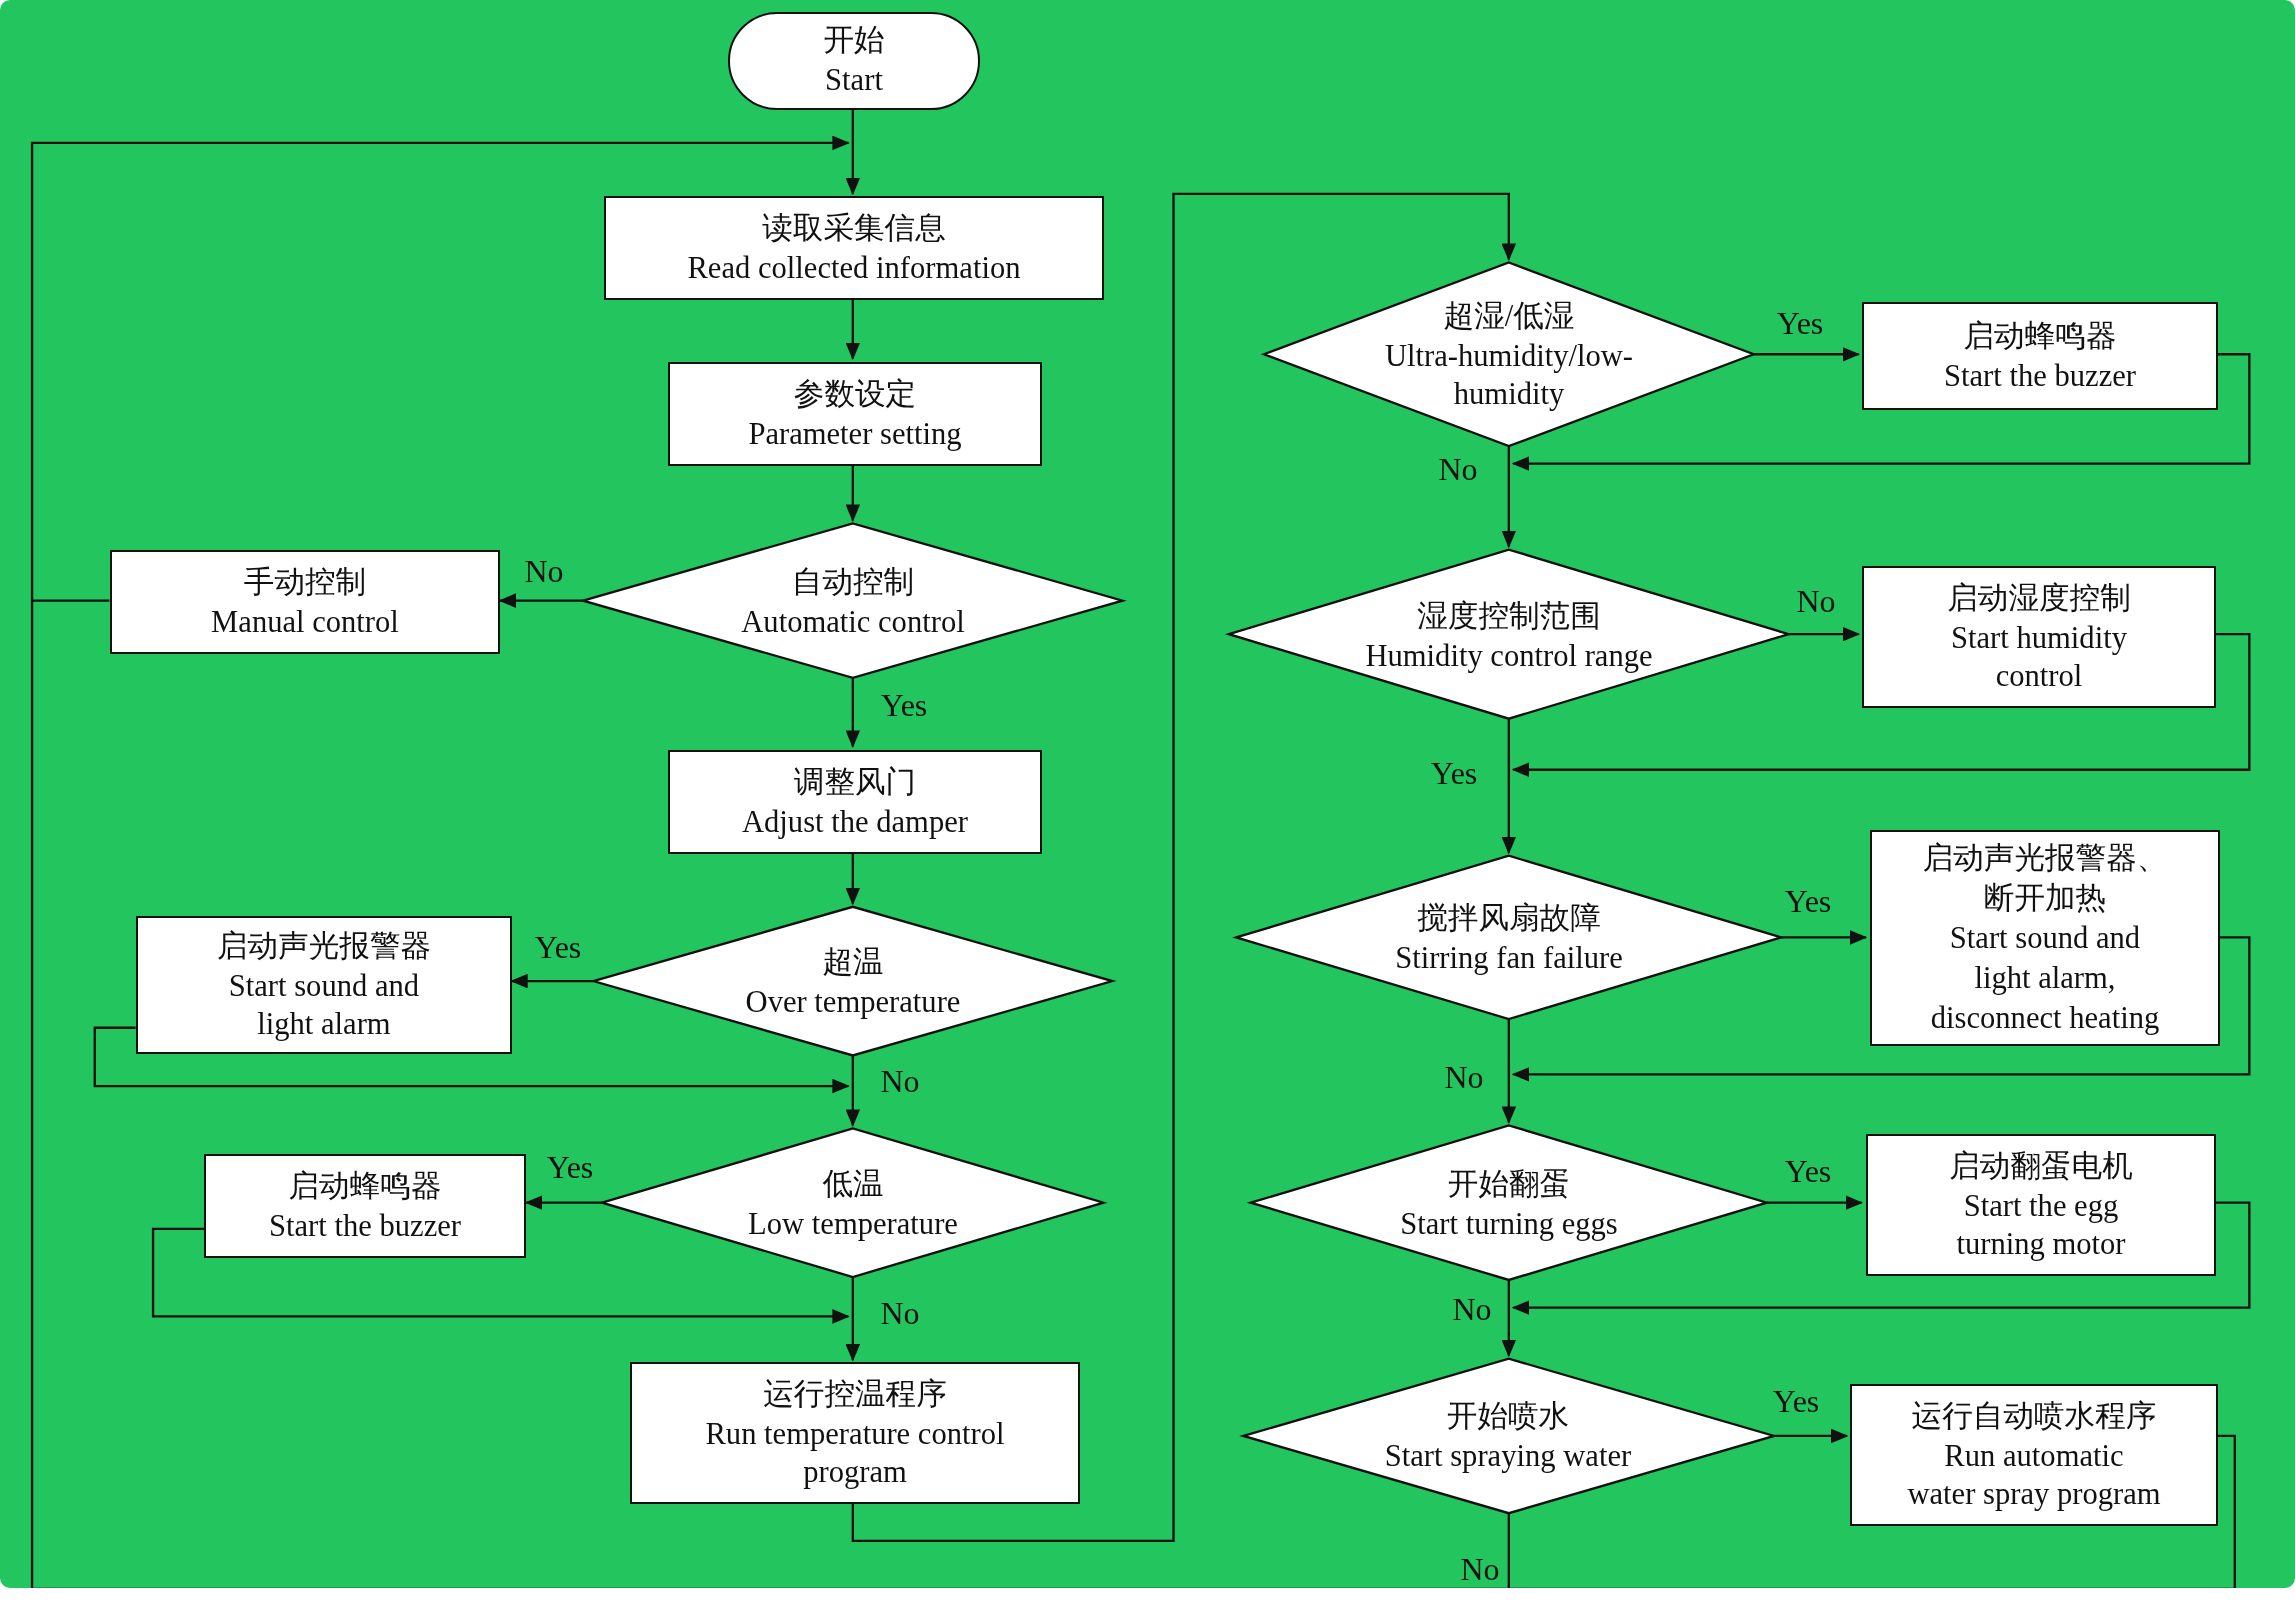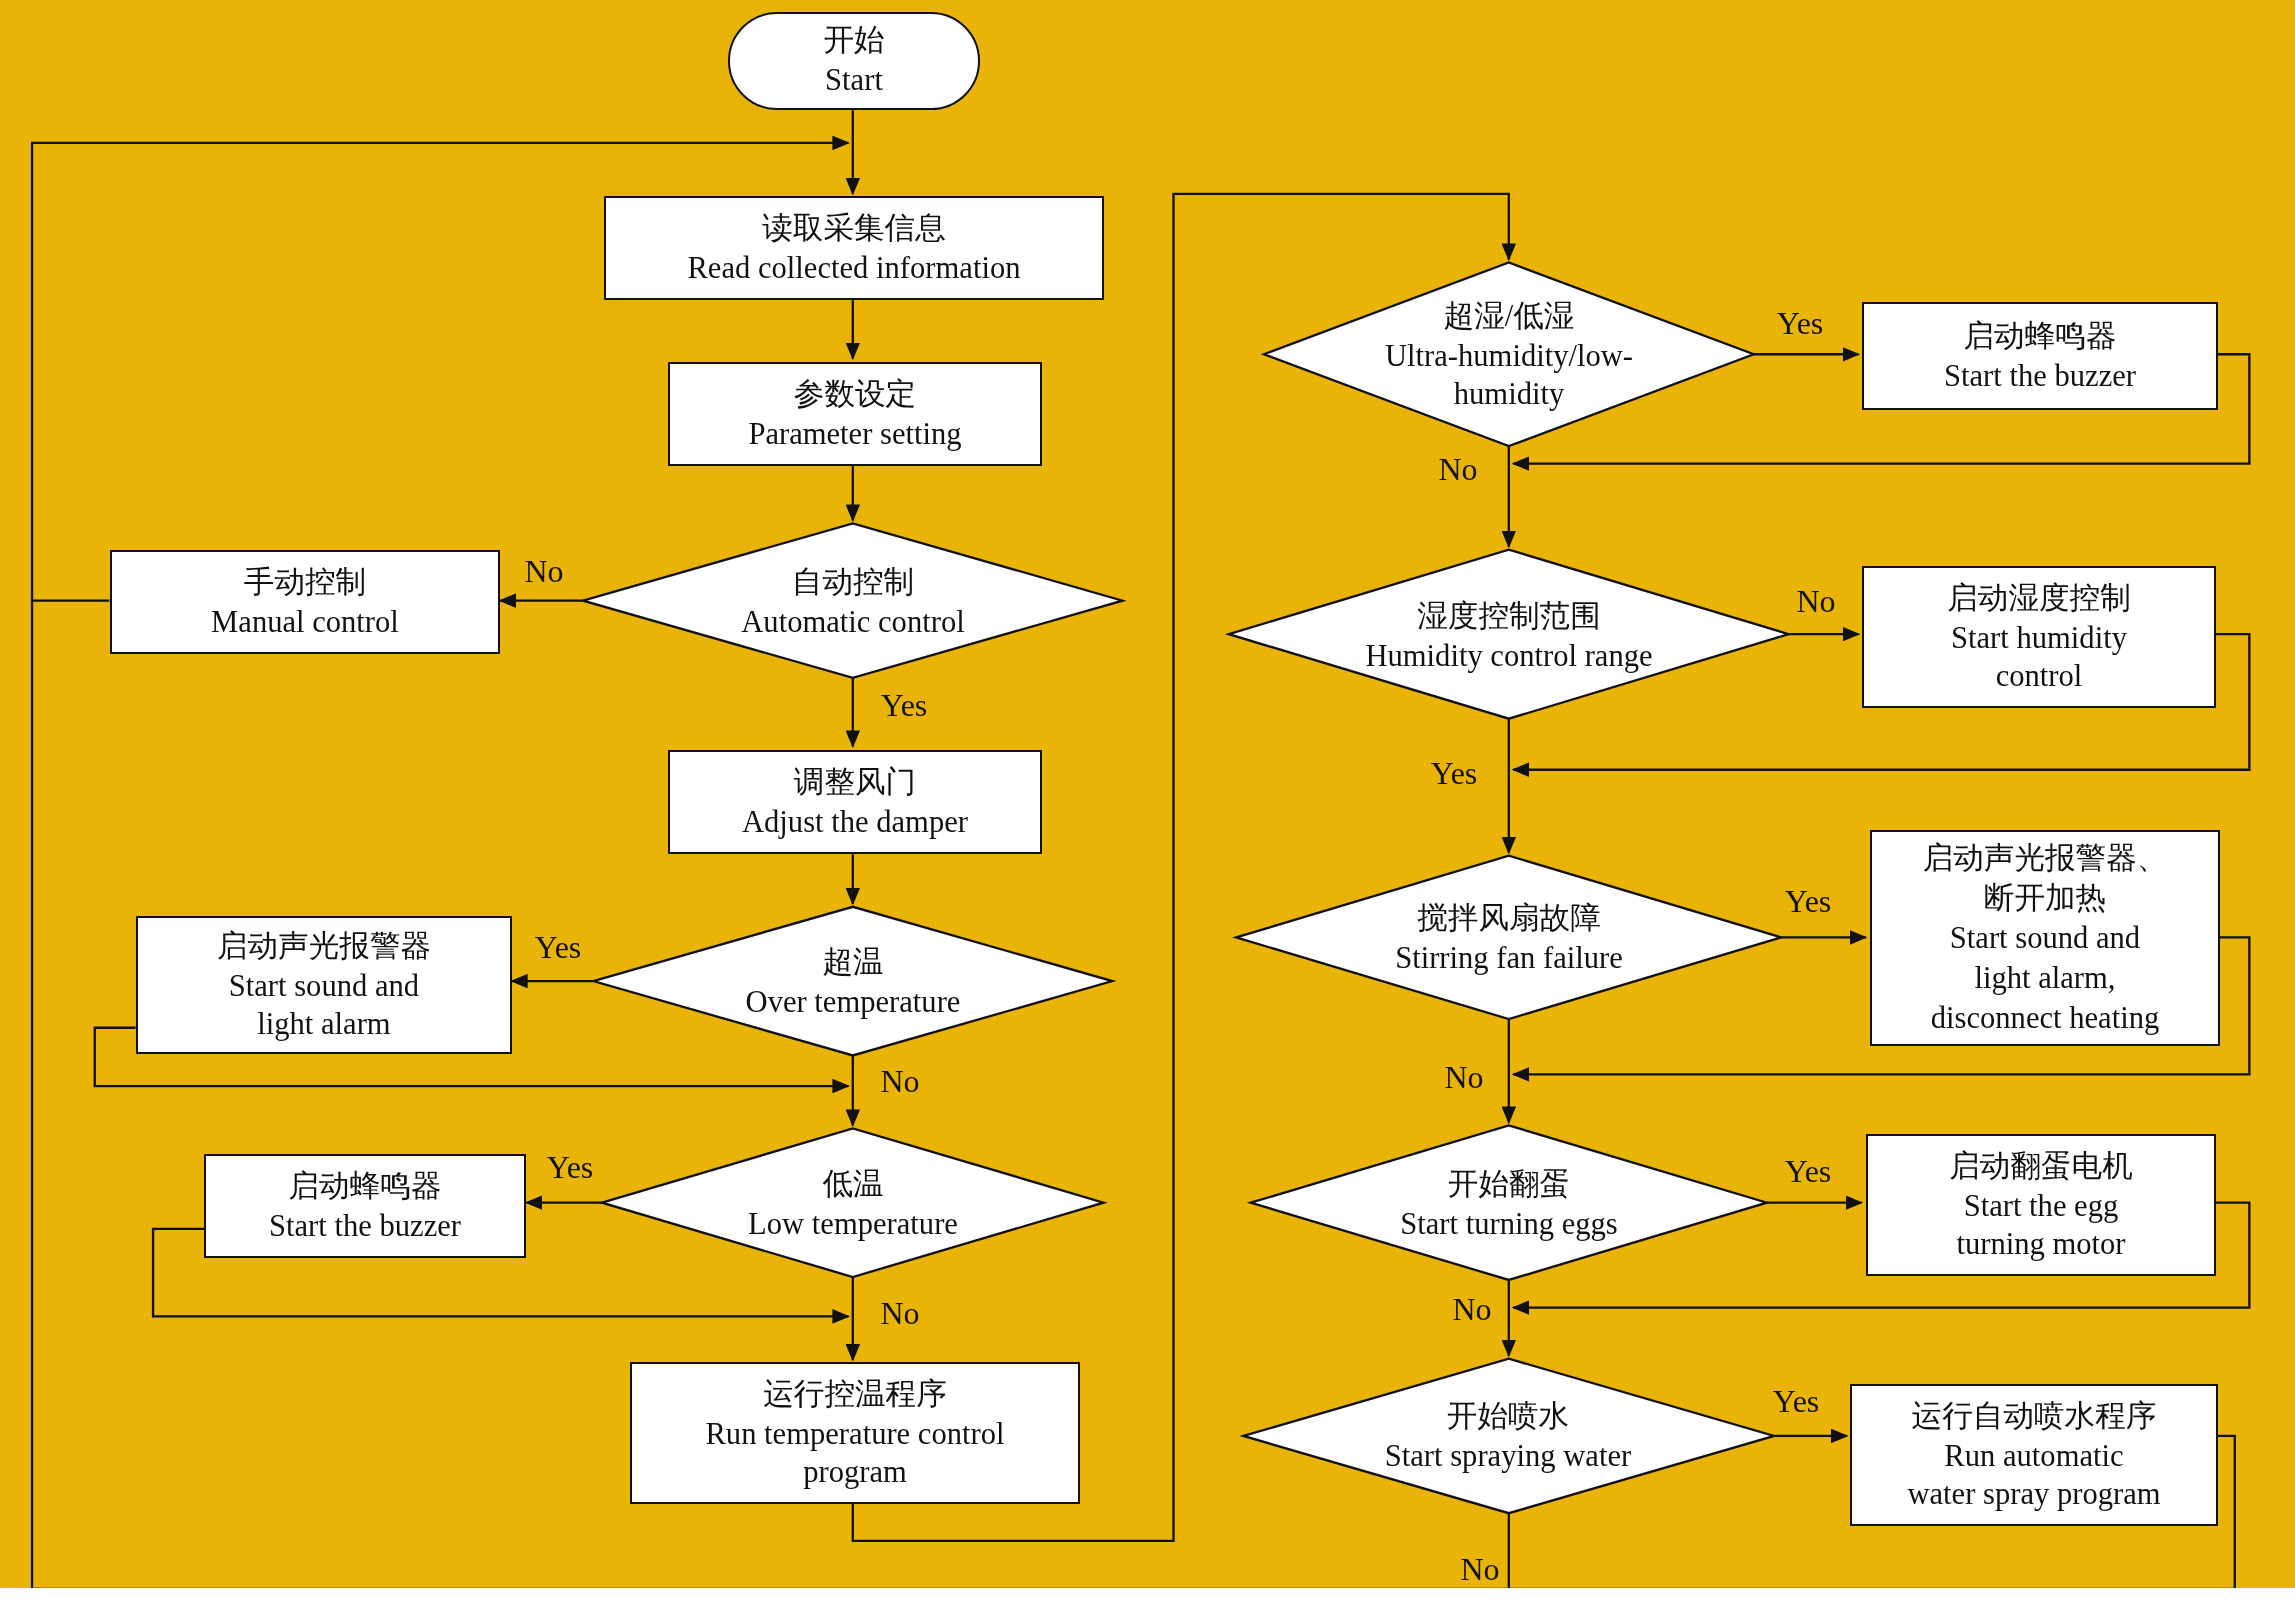--- a/index.html
+++ b/index.html
@@ -2,22 +2,23 @@
 <html style="font-size:11.7px"><head>
 <meta charset="utf-8">
 <style>
   html, body {
     margin: 0; padding: 0; background: #ffffff;
   }
   #stage {
     position: relative;
     width: 2295px;
     height: 1588px;
-    background: #eab308;
+    background: #22c55e;
     overflow: hidden;
+    border-radius: 10px;
   }
   #canvas {
     position: absolute;
     top: 0; left: 0;
     width: 1148px;
     height: 804px;
     transform: scale(2);
     transform-origin: 0 0;
     font-family: "Liberation Serif", "DejaVu Serif", serif;
     color: #111111;

